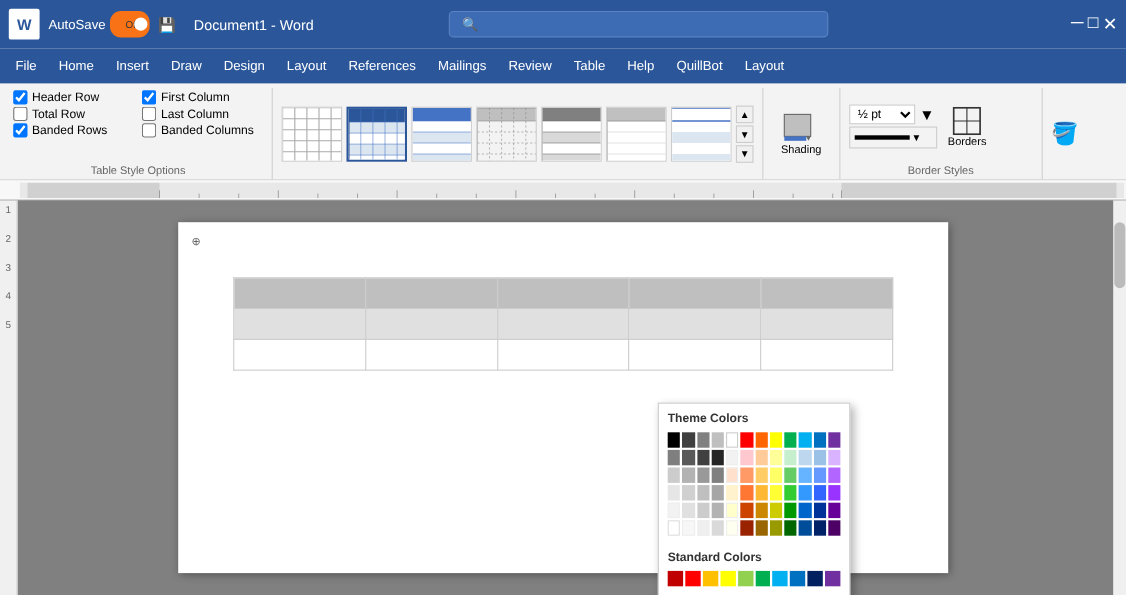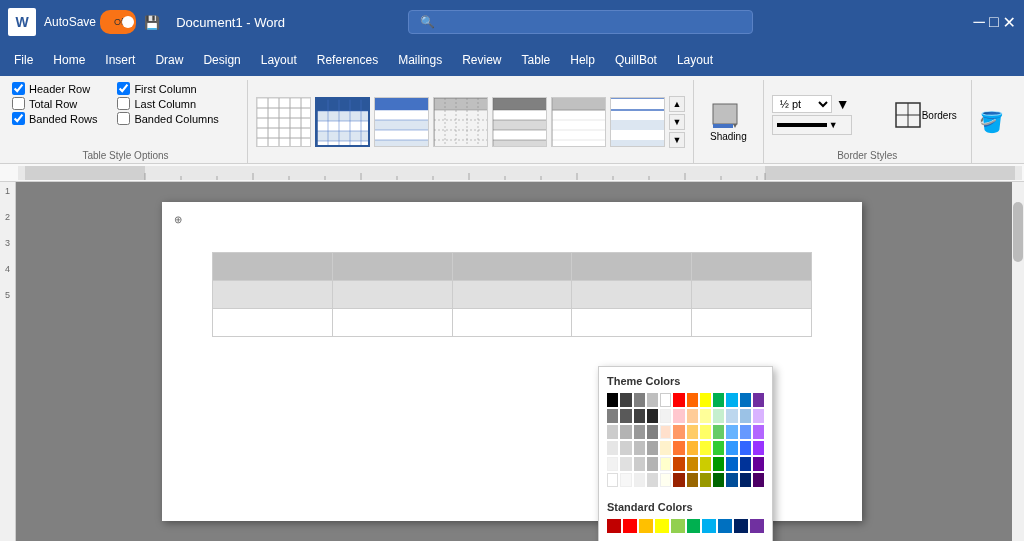--- a/index.html
+++ b/index.html
@@ -98,24 +98,23 @@
 
     
     .shading-btn {
       display: flex; flex-direction: column; align-items: flex-start;
       padding: 4px 8px; cursor: pointer; border-radius: 3px;
       font-size: 10px; min-width: 50px;
     }
 
     
     .border-btn {
-      display: flex; flex-direction: row; align-items: center;
+      display: flex; flex-direction: column; align-items: center;
       padding: 4px 6px; cursor: pointer; border-radius: 3px;
       font-size: 10px;
-      margin-left: 32px;
     }
 
     
     .ruler-area { height: 18px; background: #f8f8f8; border-bottom: 1px solid #d0d0d0; display: flex; align-items: center; position: relative; }
     .ruler-bar { background: #e8e8e8; height: 14px; flex: 1; margin: 0 2px; position: relative; overflow: hidden; }
 
     
     .doc-area {
       background: #808080;
       flex: 1;
@@ -217,21 +216,21 @@
   <div class="menu-item">Table</div>
   <div class="menu-item">Help</div>
   <div class="menu-item">QuillBot</div>
   <div class="menu-item">Layout</div>
 </div>
 
 <div class="ribbon">
 
   <div class="ribbon-group" style="min-width:240px;">
     <div class="ribbon-group-content" style="flex-direction:column; align-items:flex-start; gap:2px;">
-      <div style="display:grid; grid-template-columns:1fr 1fr; gap:2px 4px; font-size:11px;">
+      <div style="display:grid; grid-template-columns:1fr 1fr; gap:2px 16px; font-size:11px;">
         <label style="display:flex;align-items:center;gap:4px;">
           <input type="checkbox" checked="" style="">
           <span>Header Row</span>
         </label>
         <label style="display:flex;align-items:center;gap:4px;">
           <input type="checkbox" checked="" style="">
           <span>First Column</span>
         </label>
         <label style="display:flex;align-items:flex-end;gap:4px;">
           <input type="checkbox" style="">

